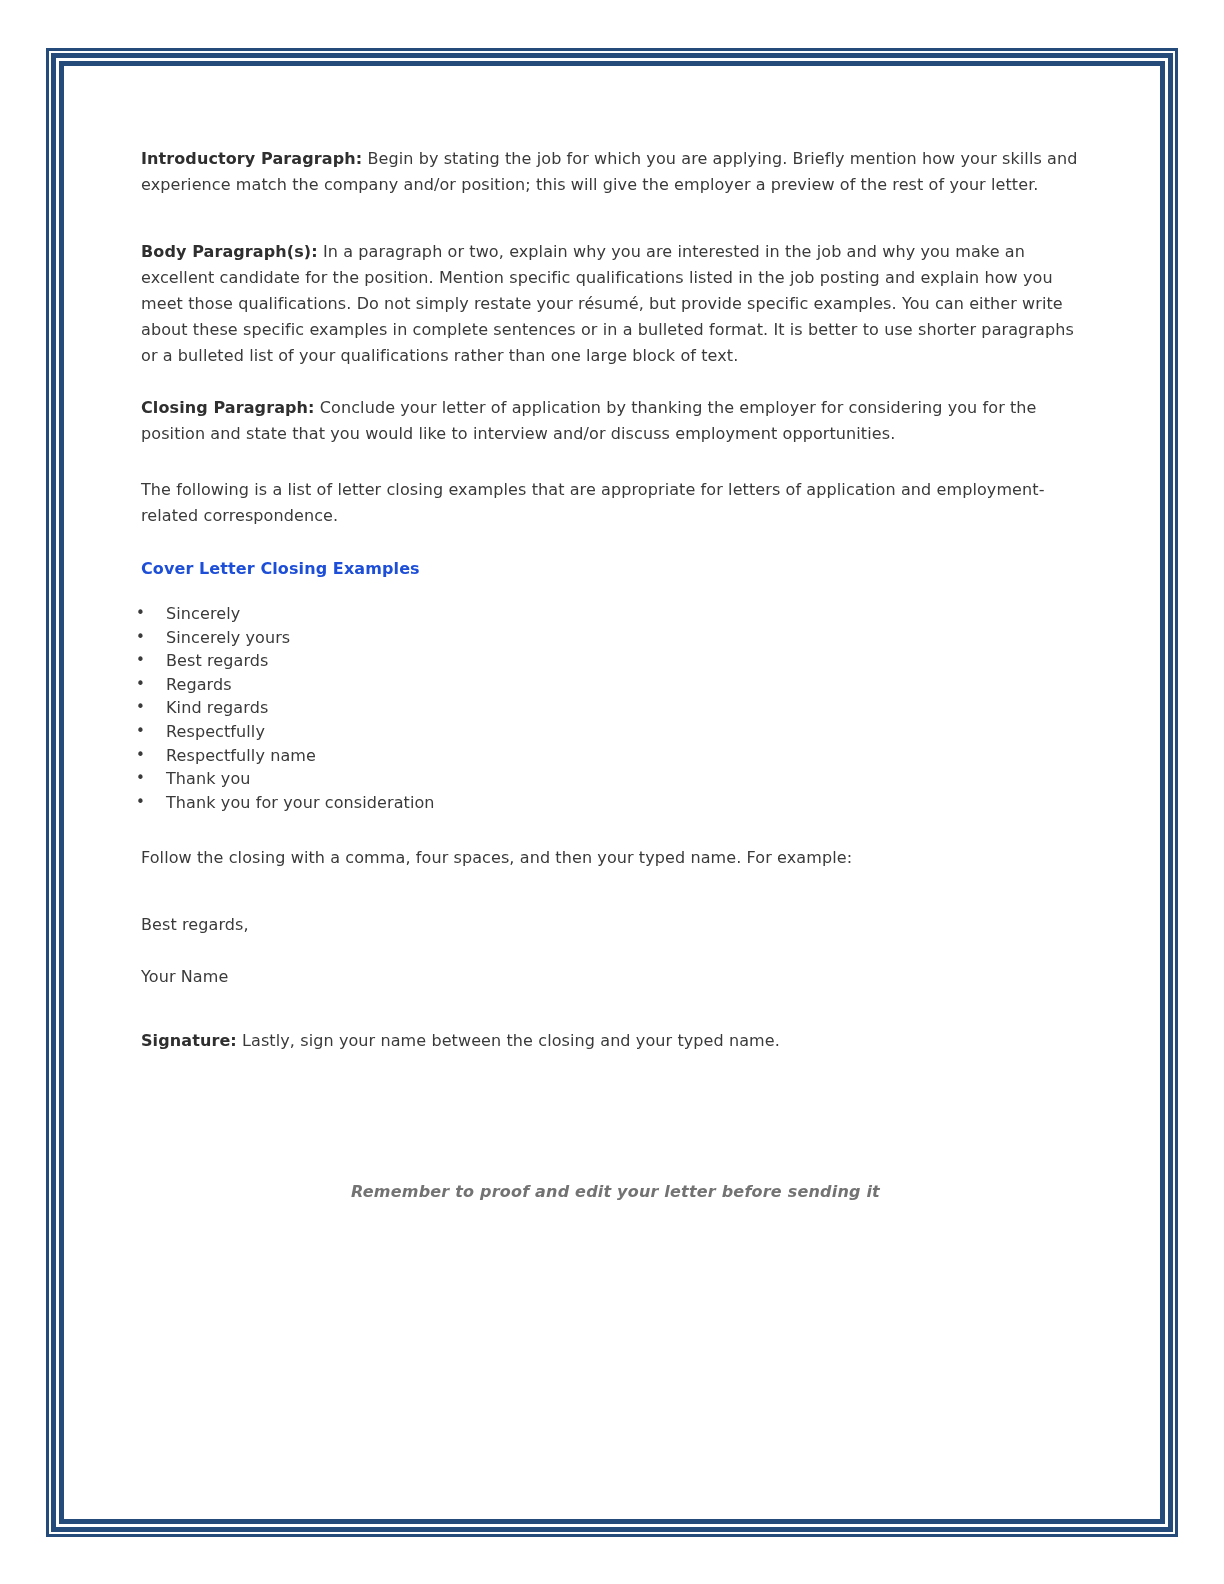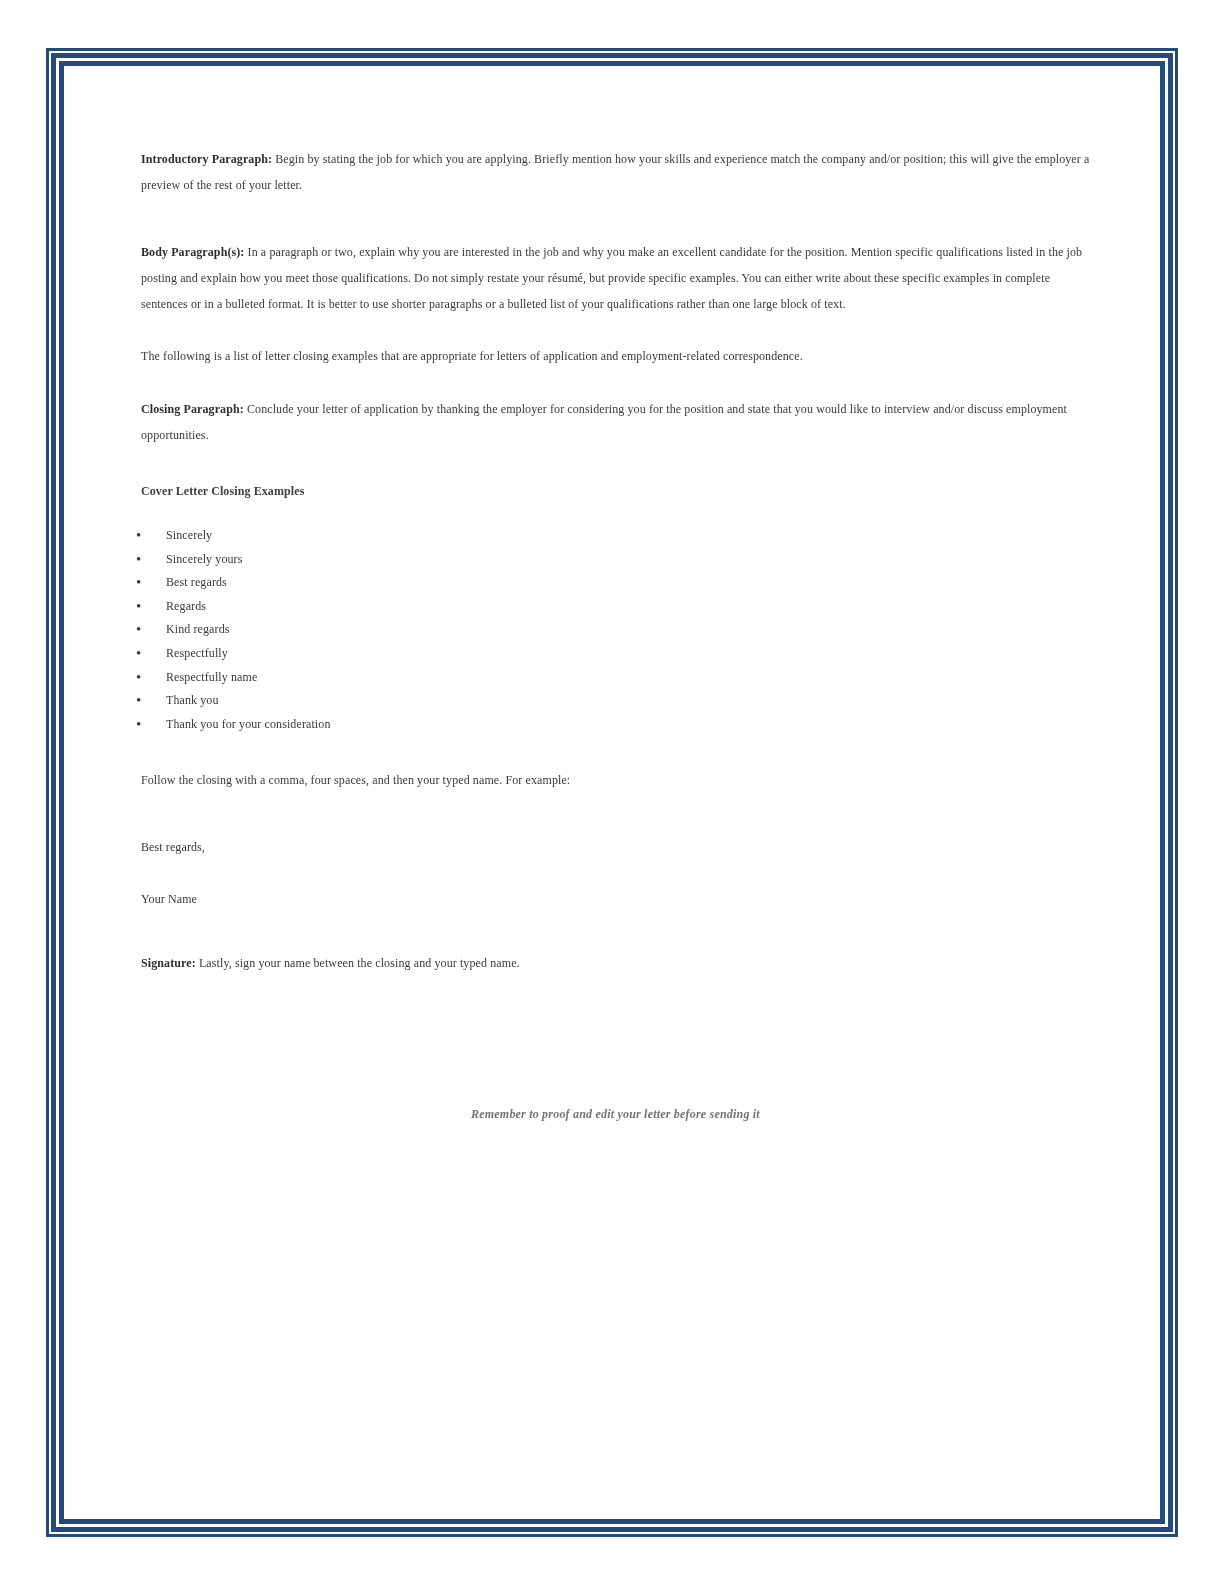--- a/index.html
+++ b/index.html
@@ -25,33 +25,32 @@
     border:5px solid var(--navy);
   }
   .frame-inner{
     position:absolute;inset:3px;
     border:5px solid var(--navy);
     overflow:hidden;
   }
   .content{
     position:absolute;inset:0;
     padding:80px 70px 0 77px;
-    font-size:12px;
+    font-size:16px;
     line-height:26px;
     letter-spacing:0.1px;
-    font-family:Liberation Serif, serif;
   }
   .para b, .para strong{color:#2f2f2f;}
   .m-after-intro{margin-bottom:41px;}
   .m-after-body{margin-bottom:26px;}
   .m-after-closing{margin-bottom:30px;}
   .m-after-following{margin-bottom:27px;}
   .section-heading{
     font-weight:bold;
-    color:#404040;
+    color:#1d4ed8;
     margin-bottom:20px;
   }
   ul.closing-list{
     list-style:none;
     margin:0 0 31px 0;
     line-height:23.6px;
   }
   ul.closing-list li{
     position:relative;
     padding-left:30px;
@@ -80,23 +79,23 @@
 
 <div class="frame-outer">
   <div class="frame-mid">
     <div class="frame-inner">
       <div class="content">
 
         <p class="para m-after-intro"><strong>Introductory Paragraph:</strong> <span>Begin by stating the job for which you are applying. Briefly mention how your skills and experience match the company and/or position; this will give the employer a preview of the rest of your letter.</span></p>
 
         <p class="para m-after-body"><strong>Body Paragraph(s):</strong> <span>In a paragraph or two, explain why you are interested in the job and why you make an excellent candidate for the position. Mention specific qualifications listed in the job posting and explain how you meet those qualifications. Do not simply restate your résumé, but provide specific examples. You can either write about these specific examples in complete sentences or in a bulleted format.  It is better to use shorter paragraphs or a bulleted list of your qualifications rather than one large block of text.</span></p>
 
+        <p class="para m-after-closing"><strong>Closing Paragraph:</strong> <span>Conclude your letter of application by thanking the employer for considering you for the position and state that you would like to interview and/or discuss employment opportunities.</span></p>
+
         <p class="para m-after-following">The following is a list of letter closing examples that are appropriate for letters of application and employment-related correspondence.</p>
-
-        <p class="para m-after-closing"><strong>Closing Paragraph:</strong> <span>Conclude your letter of application by thanking the employer for considering you for the position and state that you would like to interview and/or discuss employment opportunities.</span></p>
 
         <p class="section-heading">Cover Letter Closing Examples</p>
 
         <ul class="closing-list">
           <li>Sincerely</li>
           <li>Sincerely yours</li>
           <li>Best regards</li>
           <li>Regards</li>
           <li>Kind regards</li>
           <li>Respectfully</li>

